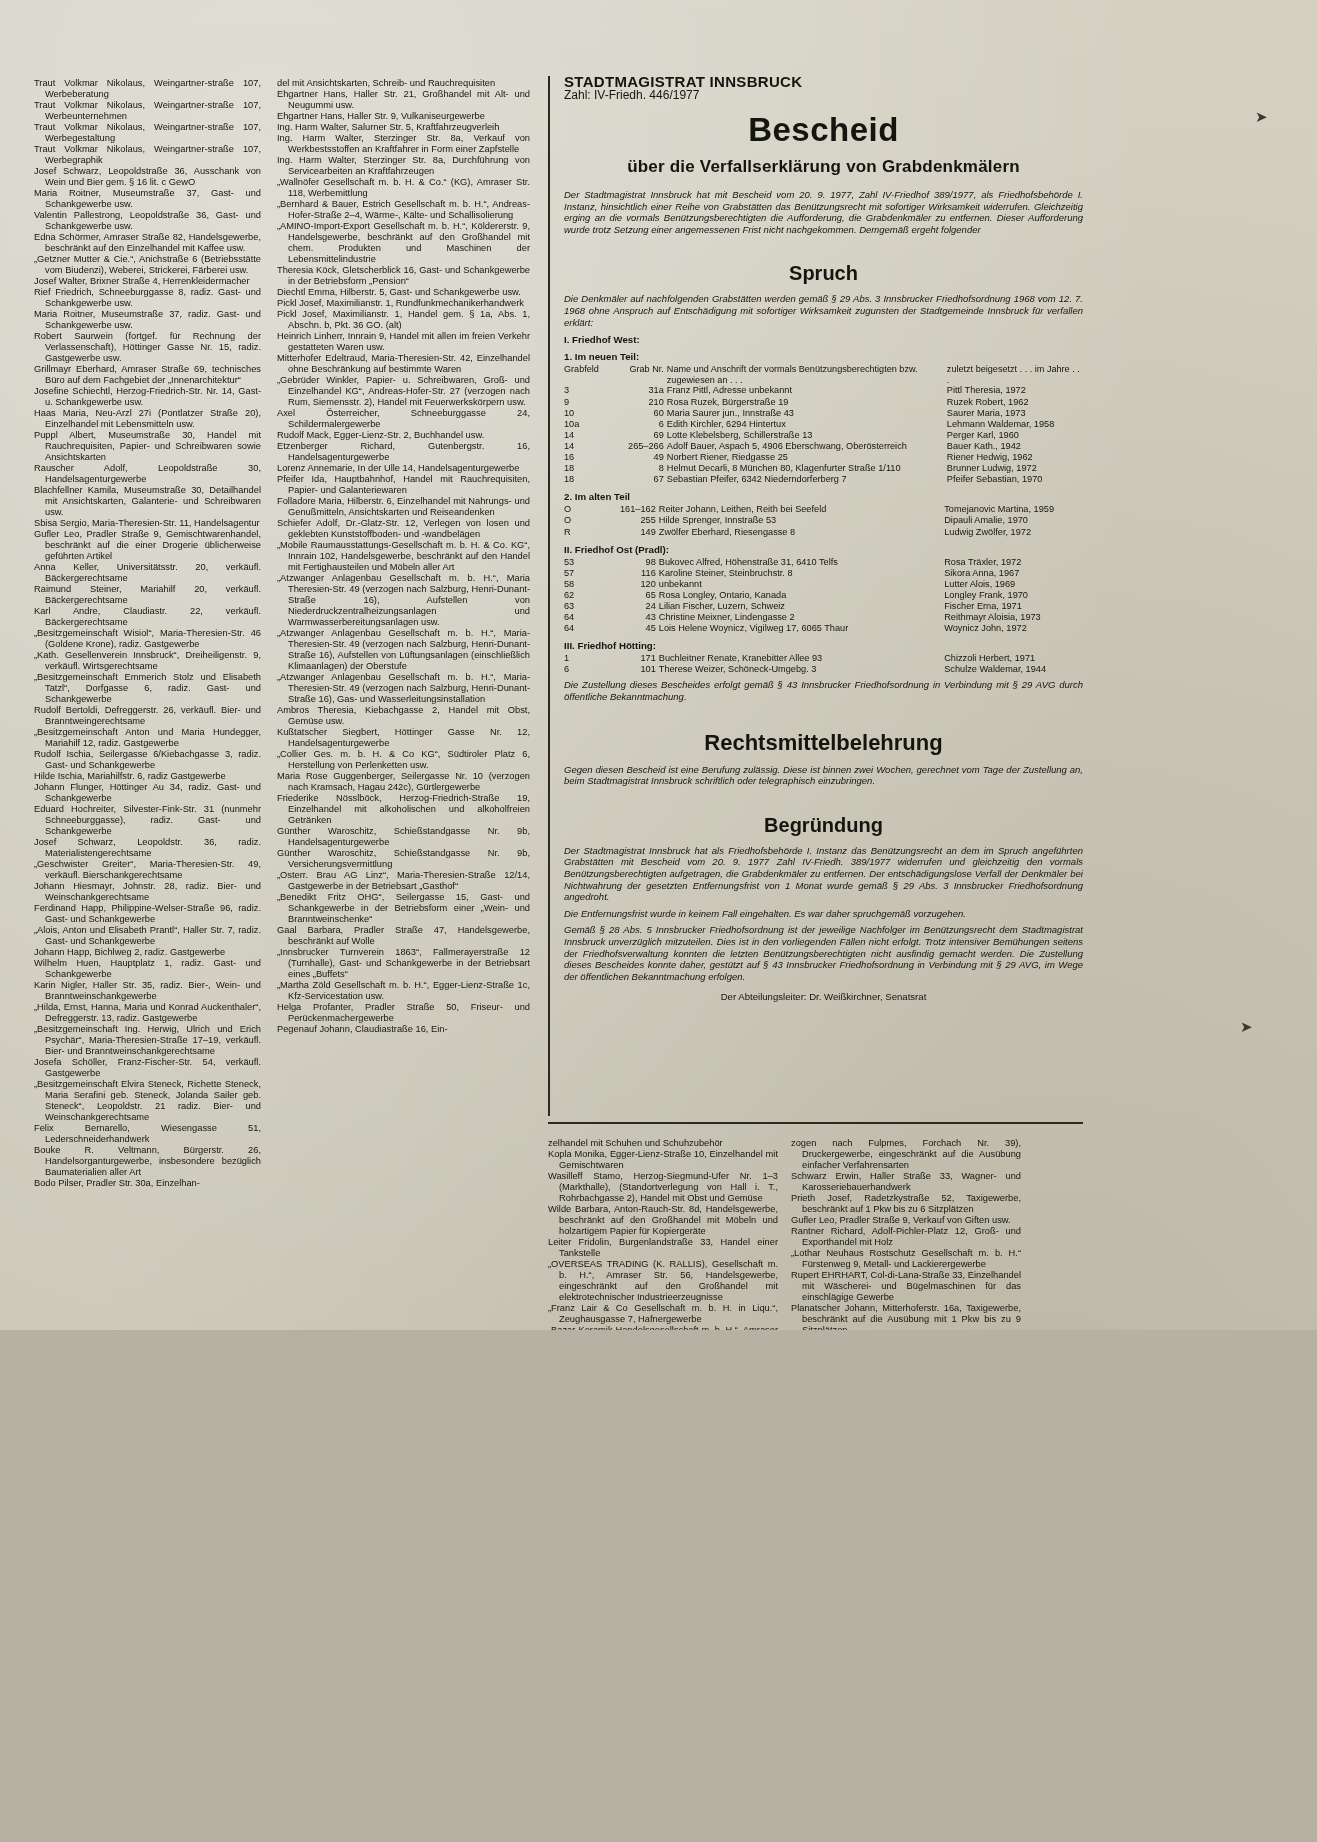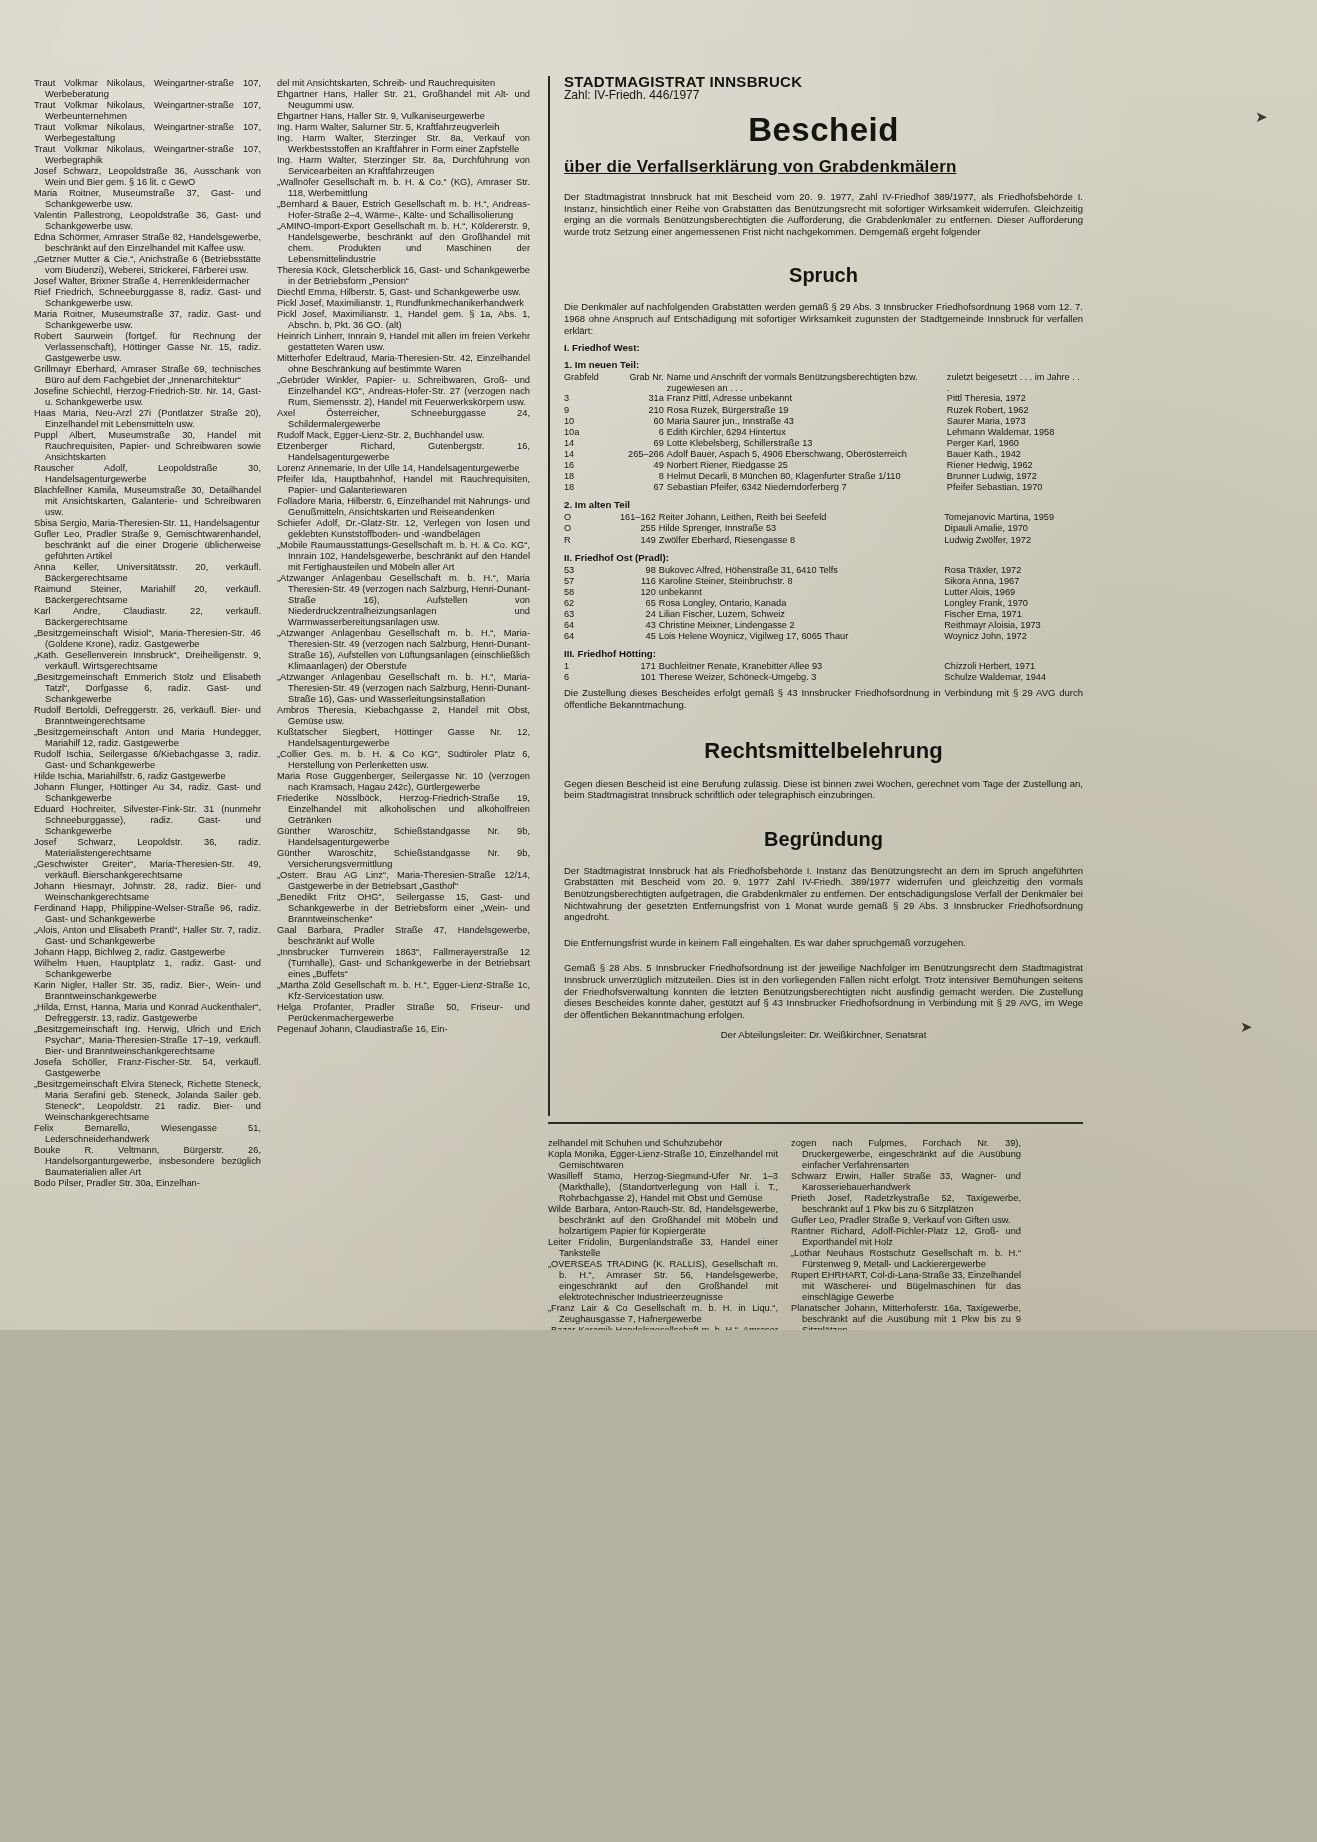--- a/index.html
+++ b/index.html
@@ -78,36 +78,37 @@
     font-family: "Liberation Sans", sans-serif;
     font-size: 33px;
     font-weight: bold;
     text-align: center;
     margin: 10px 0 8px 0;
     letter-spacing: 0.5px;
   }
   .notice h2.sub {
     font-size: 17px;
     font-weight: bold;
+    text-align: center;
     margin: 6px 0 12px 0;
     letter-spacing: 0.2px;
-    text-decoration: underline;
   }
   .notice h3 {
     font-size: 20px;
     font-weight: bold;
     text-align: center;
     margin: 27px 0 8px 0;
   }
   .notice h3.wide { font-size: 22px; }
   .notice p {
     font-size: 9.5px;
     line-height: 11.6px;
     text-align: justify;
-    margin: 14px 0 5px 0;
+    margin: 0 0 5px 0;
+    font-style: italic;
   }
   .notice .secthead {
     font-size: 9.7px;
     font-weight: bold;
     margin: 6px 0 2px 0;
   }
   .notice .sign {
     font-size: 9.6px;
     text-align: center;
     margin-top: 9px;

